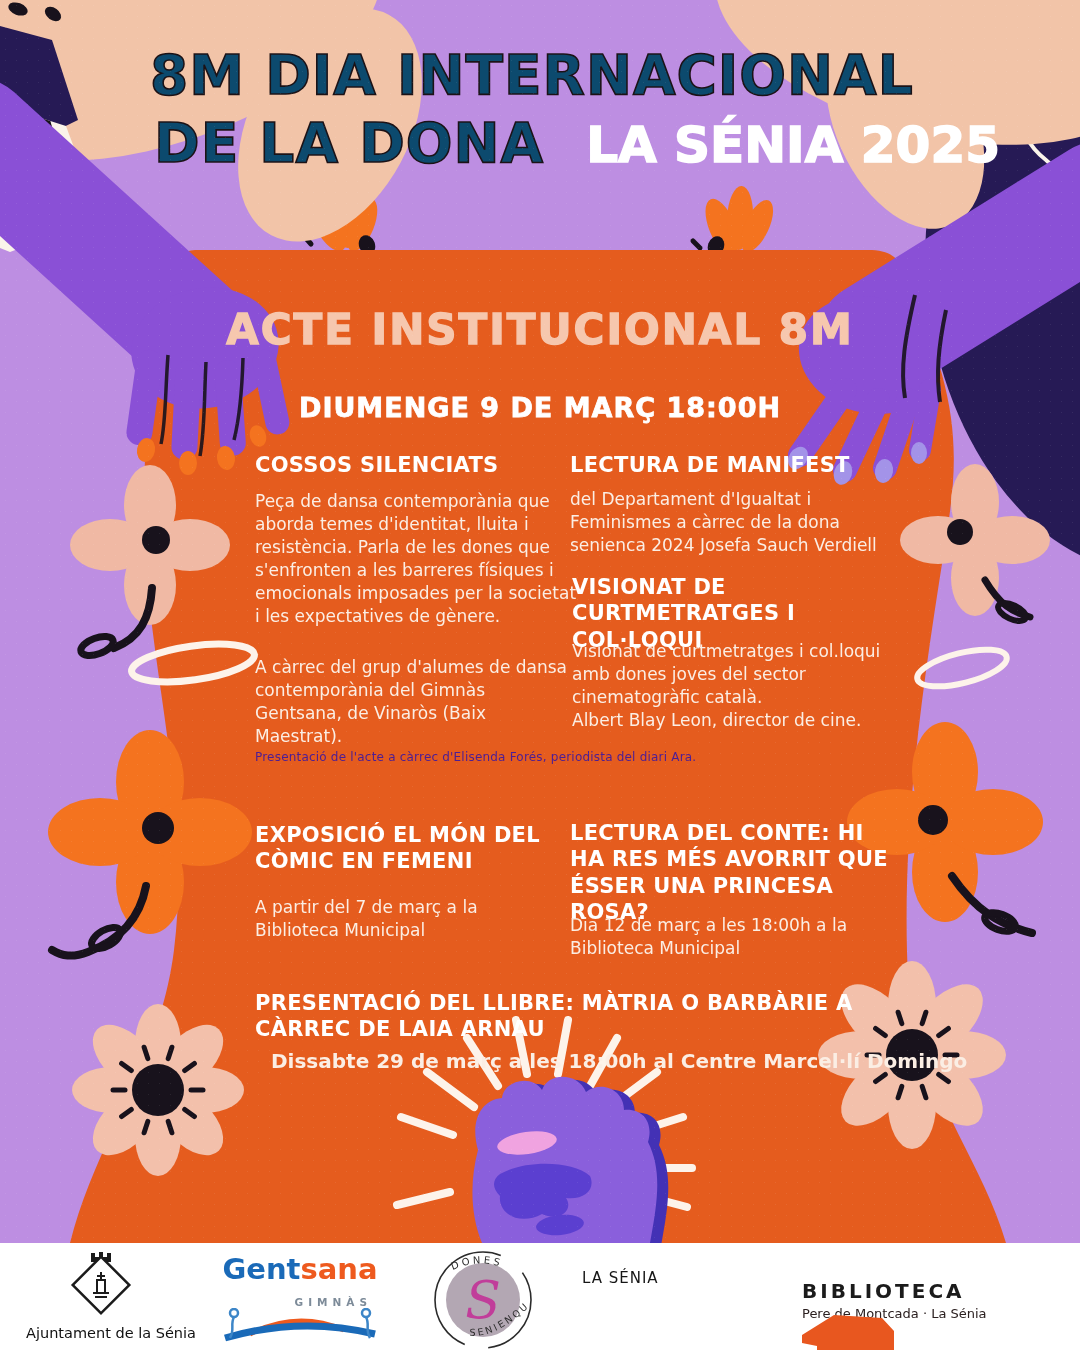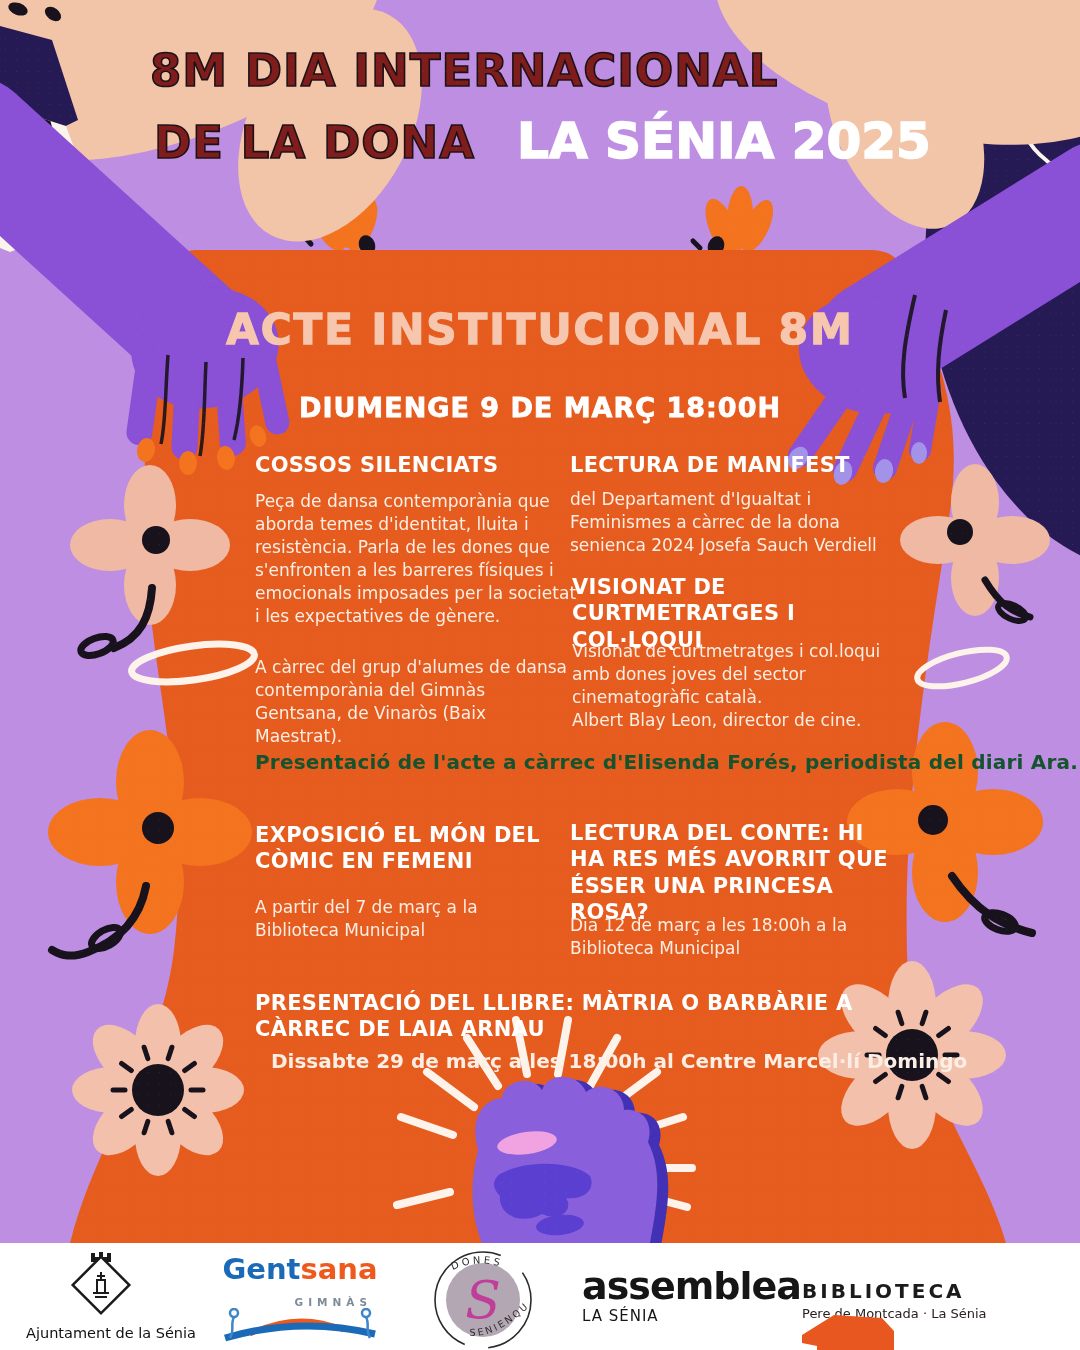--- a/index.html
+++ b/index.html
@@ -9,33 +9,33 @@
     font-family:"DejaVu Sans","Liberation Sans",sans-serif;
   }
   .abs{position:absolute;}
   svg.deco{position:absolute;left:0;top:0;}
   .grain{
     position:absolute;left:0;top:0;width:1080px;height:1243px;pointer-events:none;
     background-image:radial-gradient(rgba(255,255,255,.75) .8px, transparent 1px);
     background-size:11px 11px;opacity:.10;z-index:40;
   }
   
-  .title-line{color:#7f1d1d;font-weight:bold;font-size:45px;letter-spacing:1px;line-height:1;
+  .title-line{color:#0c4a6e;font-weight:bold;font-size:55px;letter-spacing:1px;line-height:1;
     -webkit-text-stroke:1.6px #1c1216;white-space:nowrap;z-index:20;}
   .title-row2{display:flex;align-items:baseline;}
   .edition{color:#ffffff;-webkit-text-stroke:1.6px #ffffff;font-size:50px;margin-left:42px;letter-spacing:0;}
   
   .banner-title{left:175px;top:305px;width:730px;text-align:center;color:#f6c7ae;
     font-size:42px;font-weight:bold;letter-spacing:2px;-webkit-text-stroke:1.4px #f6c7ae;z-index:20;white-space:nowrap;}
   .banner-date{left:175px;top:392px;width:730px;text-align:center;color:#ffffff;
     font-size:27px;font-weight:bold;letter-spacing:1px;-webkit-text-stroke:.8px #fff;z-index:20;}
   
   .ehead{color:#ffffff;font-weight:bold;font-size:21px;line-height:1.25;z-index:20;letter-spacing:.3px;}
   .ebody{color:#fbeee4;font-size:17px;line-height:1.35;z-index:20;white-space:pre-line;}
-  .enote{color:#14532d;font-weight:bold;font-size:20px;z-index:20;white-space:nowrap;letter-spacing:.2px;}
+  .enote{color:#4c1d95;font-weight:normal;font-size:12px;z-index:20;white-space:nowrap;letter-spacing:.2px;}
   .ebold{color:#fbeee4;font-weight:bold;font-size:20px;line-height:1.35;z-index:20;white-space:nowrap;margin-left:16px;}
   
   .footer{position:absolute;left:0;top:1243px;width:1080px;height:107px;background:#ffffff;z-index:30;}
   .logo{position:absolute;color:#111;}
   .ajuntament{left:26px;top:6px;width:150px;text-align:center;}
   .aj-label{font-size:14.5px;font-weight:normal;margin-top:2px;white-space:nowrap;color:#111;}
   .gentsana{left:222px;top:12px;width:156px;text-align:center;}
   .gs-name{font-size:29px;font-weight:bold;line-height:1;}
   .gs-gent{color:#1a6ab8;} .gs-sana{color:#ee5a1e;}
   .gs-sub{font-size:10.5px;letter-spacing:5px;color:#7d8b99;text-align:right;padding-right:6px;margin-top:12px;font-weight:bold;}
@@ -319,21 +319,20 @@
         <circle cx="55" cy="54" r="37" fill="#b3a7b3"></circle>
         <text x="55" y="72" text-anchor="middle" font-family="DejaVu Serif, serif" font-style="italic" font-size="52" fill="#c13d9a">S</text>
         <path id="dt" d="M14,30 Q54,4 96,32" fill="none"></path>
         <text font-size="10" letter-spacing="3" fill="#2b2b2b" font-family="DejaVu Sans, sans-serif"><textPath href="#dt" startOffset="12">DONES</textPath></text>
         <path id="db" d="M12,74 Q50,112 104,58" fill="none"></path>
         <text font-size="9.5" letter-spacing="2.5" fill="#2b2b2b" font-family="DejaVu Sans, sans-serif"><textPath href="#db" startOffset="34">SENIENQUES</textPath></text>
       </svg>
     </div>
 
     <div class="logo assemblea">
-      <div class="as-name">assemblea</div>
       <div class="as-sub">LA SÉNIA</div>
     </div>
 
     <div class="logo biblioteca">
       <div class="bib-text">
         <div class="bib-name">BIBLIOTECA</div>
         <div class="bib-sub">Pere de Montcada · La Sénia</div>
       </div>
       <svg width="92" height="72" viewBox="0 0 92 72" style="margin-top:-6px;">
         <path d="M0,20 L32,0 L80,3 L92,16 L92,66 L15,57 L15,31 L0,28 Z" fill="#e8571f"></path>

